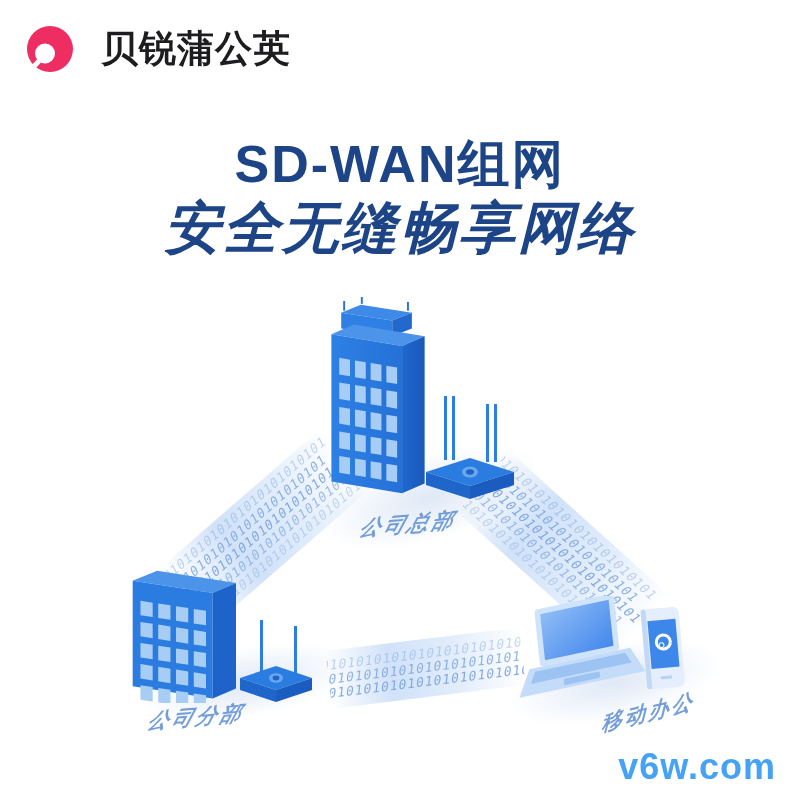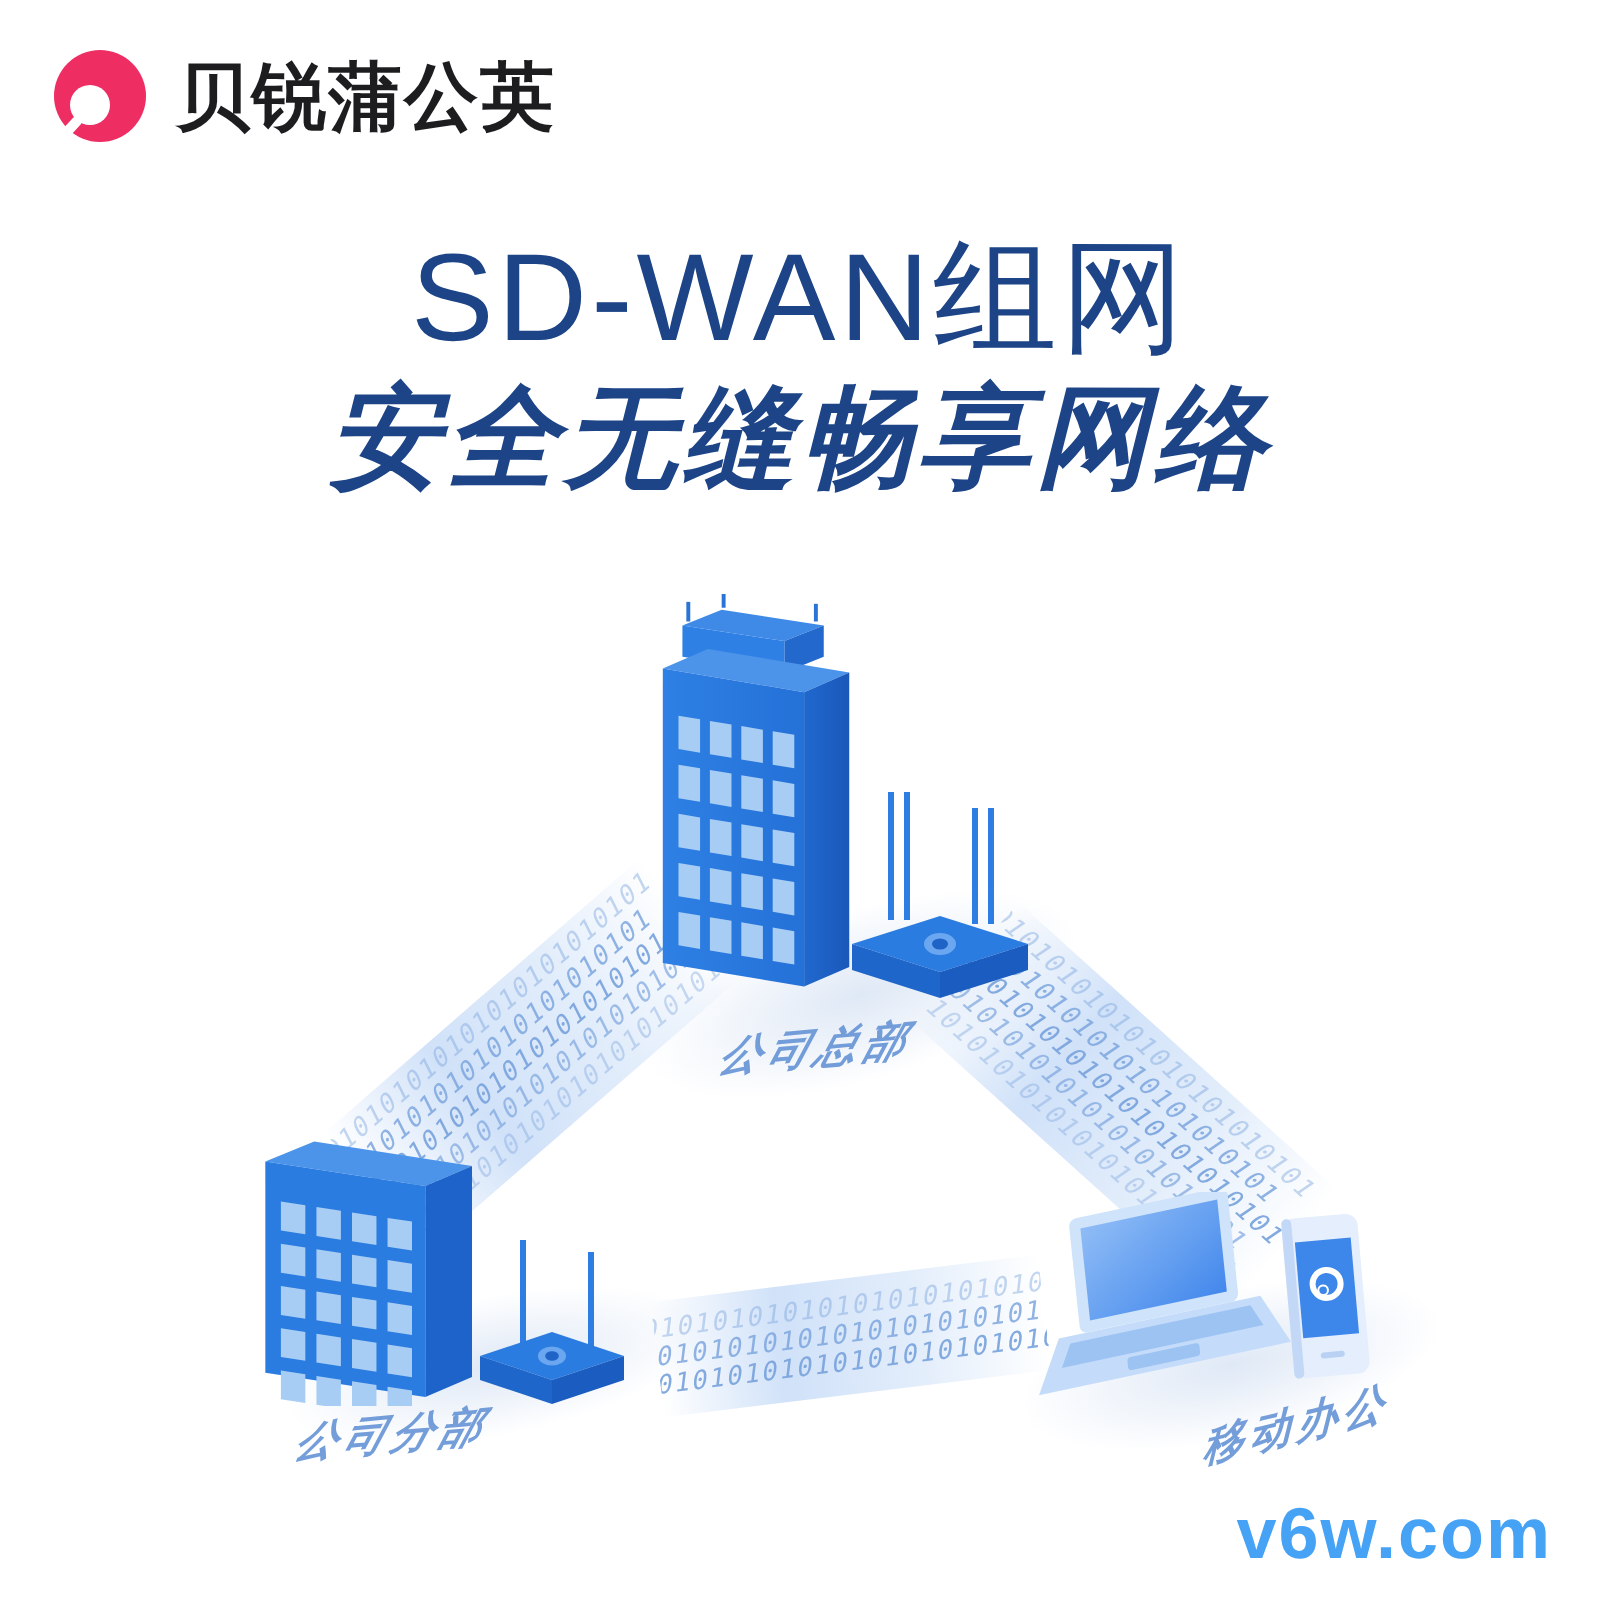--- a/index.html
+++ b/index.html
@@ -2,26 +2,26 @@
 <html><head>
 <meta charset="utf-8">
 <style>
   html,body{margin:0;padding:0;}
   body{
     width:800px;height:800px;position:relative;overflow:hidden;
     background:#ffffff;
     font-family:"Liberation Sans","DejaVu Sans",sans-serif;
   }
   
-  .brand{position:absolute;left:26px;top:24px;display:flex;gap:14px;}
+  .brand{position:absolute;left:26px;top:24px;display:flex;align-items:center;gap:27px;}
   .brand-logo{width:48px;height:48px;display:block;}
   .brand-name{font-size:37px;font-weight:600;color:#1d1d1f;letter-spacing:1px;}
   
   .title{position:absolute;left:0;top:116px;width:800px;text-align:center;color:#1c4487;}
-  .title-line1{font-size:62px;font-weight:400;letter-spacing:2px;line-height:1.1;}
+  .title-line1{font-size:52px;font-weight:700;letter-spacing:2px;line-height:1.1;margin-top:20px;}
   .title-line2{font-size:56px;font-weight:800;letter-spacing:3px;line-height:1.25;font-style:italic;}
   
   .shadow{position:absolute;border-radius:50%;
     background:radial-gradient(closest-side,rgba(148,180,224,.30),rgba(148,180,224,0));}
   .sh-hq{left:318px;top:455px;width:225px;height:85px;transform:rotate(-17deg);}
   .sh-branch{left:140px;top:648px;width:215px;height:70px;transform:rotate(-11deg);}
   .sh-mobile{left:508px;top:645px;width:215px;height:75px;transform:rotate(-12deg);}
 
   .node-svg{position:absolute;display:block;}
   .svg-hq-building{left:328px;top:297px;width:101px;height:211px;}

